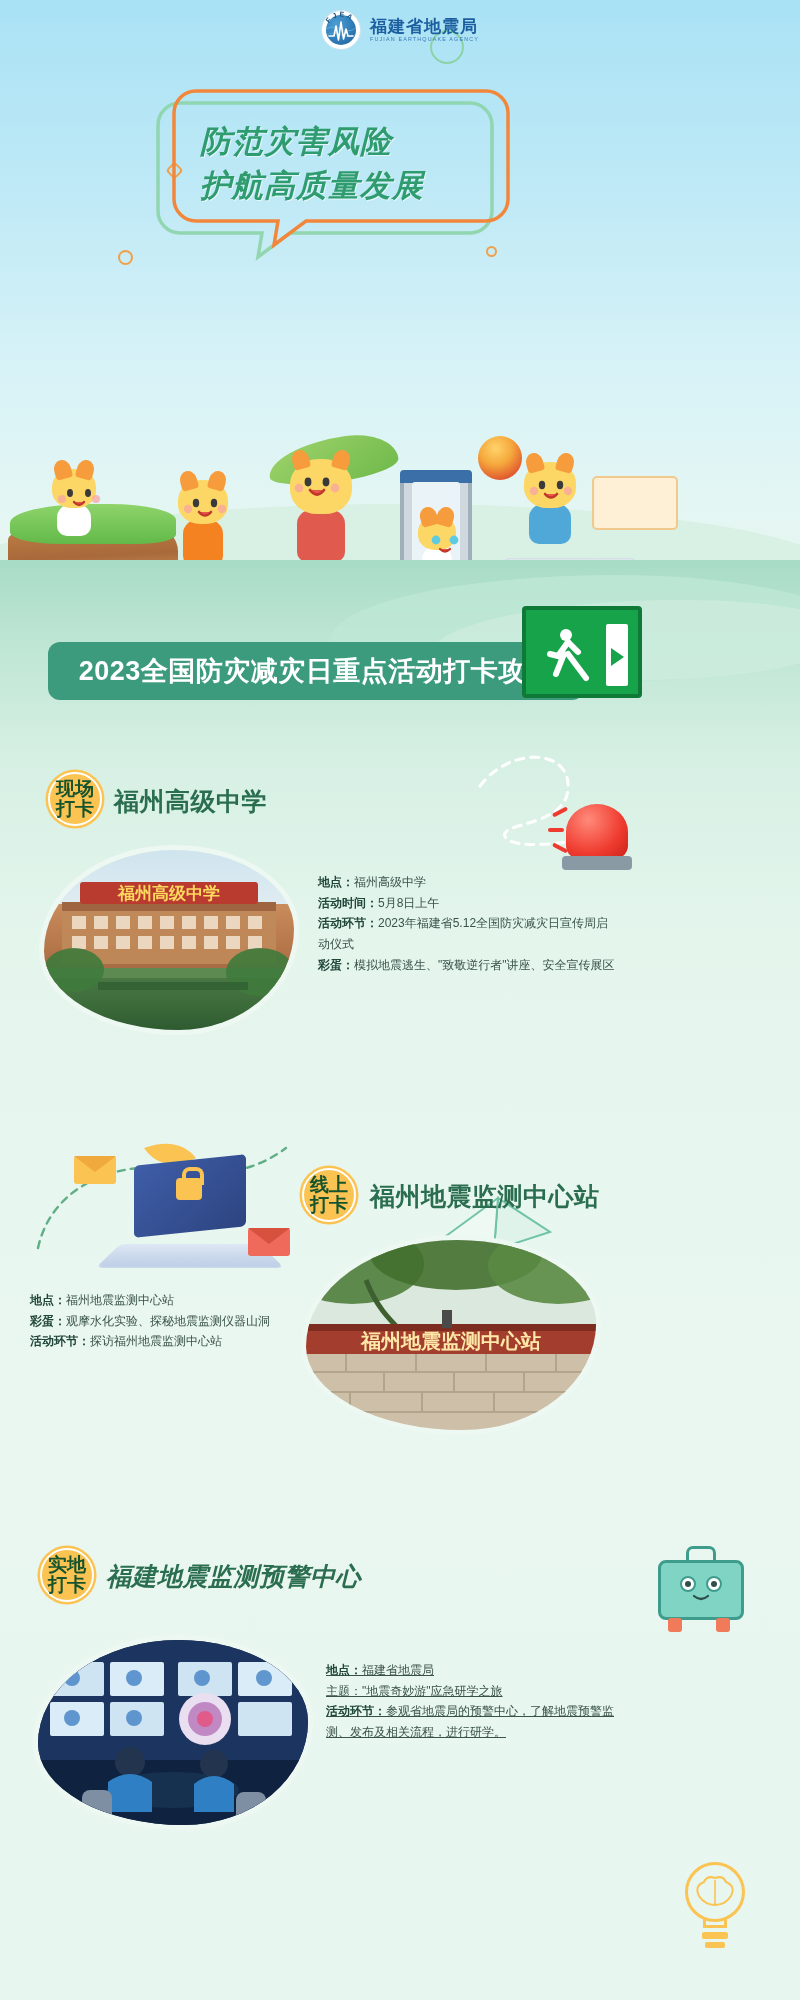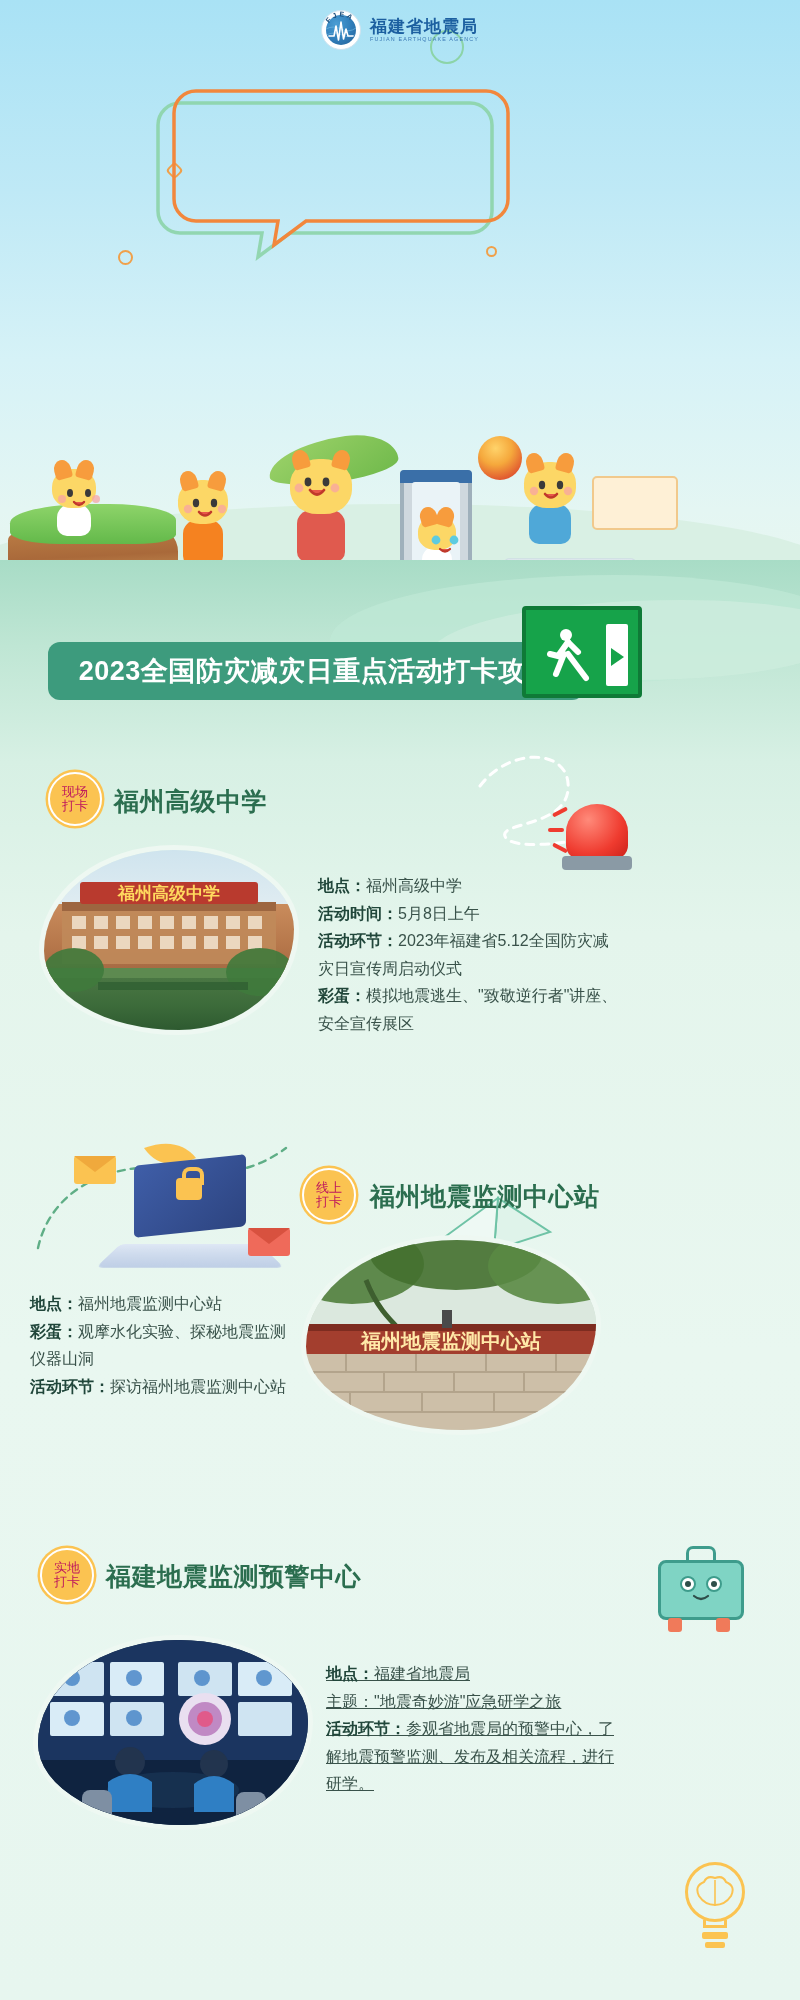--- a/index.html
+++ b/index.html
@@ -146,37 +146,37 @@
   }
 
   
   .badge {
     position:absolute; width:54px; height:54px; border-radius:50%;
     background:#fbc351; border:2.5px solid #fff;
     box-shadow:0 0 0 2.5px #fbc351;
     display:flex; flex-direction:column; align-items:center; justify-content:center;
   }
   .badge b {
-    display:block; color:#be185d; font-size:13px; font-weight:normal;
+    display:block; color:#14532d; font-size:19px; font-weight:bold;
     line-height:1.06; letter-spacing:0;
   }
   .sec-head {
     position:absolute; font-size:25px; font-weight:bold; color:#2b6e4f;
     letter-spacing:.5px; white-space:nowrap;
   }
   .photo {
     position:absolute; overflow:hidden;
     border-radius:52% 48% 46% 54% / 56% 44% 56% 44%;
     box-shadow:0 0 0 5px #eef8f2;
   }
   .photo .sky-p  { position:absolute; left:0; top:0; width:100%; height:46%; }
   .photo .mid-p  { position:absolute; left:0; top:30%; width:100%; height:44%; }
   .photo .low-p  { position:absolute; left:0; bottom:0; width:100%; height:34%; }
 
-  .info { position:absolute; font-size:16px; line-height:1.72; color:#39524a; }
+  .info { position:absolute; font-size:12px; line-height:1.72; color:#39524a; }
   .info p { margin:0; }
   .info .lab { font-weight:bold; color:#20463a; }
 
   
   .exit-sign {
     position:absolute; left:522px; top:606px; width:120px; height:92px;
     background:#16a34a; border:4px solid #0f7a37; border-radius:4px;
   }
   .exit-sign .door { position:absolute; right:10px; top:14px; width:22px; height:62px; background:#fff; border-radius:2px; }
   .exit-sign .arrow { position:absolute; right:14px; top:38px; width:0; height:0;
@@ -288,20 +288,24 @@
   <div class="deco-ring ring-a"></div>
   <div class="deco-ring ring-b"></div>
   <div class="deco-ring ring-c"></div>
   <div class="deco-ring ring-d" style="transform:rotate(45deg);border-radius:4px;"></div>
 
   <div class="bubble-wrap">
     <svg class="bubble-svg" width="370" height="190" viewBox="0 0 370 190">
       <path d="M40 28 H330 A22 22 0 0 1 352 50 V136 A22 22 0 0 1 330 158 H150 L118 182 L122 158 H40 A22 22 0 0 1 18 136 V50 A22 22 0 0 1 40 28 Z" fill="none" stroke="#8cd4a8" stroke-width="3.5" opacity=".9"></path>
       <path d="M56 16 H346 A22 22 0 0 1 368 38 V124 A22 22 0 0 1 346 146 H166 L134 170 L138 146 H56 A22 22 0 0 1 34 124 V38 A22 22 0 0 1 56 16 Z" fill="none" stroke="#f2873c" stroke-width="3.5"></path>
     </svg>
+    <div class="hero-title">
+      <div>防范灾害风险</div>
+      <div>护航高质量发展</div>
+    </div>
   </div>
 
   <div class="ground">
     <div class="hill"></div>
 
     <div class="island">
       <div class="soil"></div>
         <div class="grass"></div>
     </div>
     <div class="leafcloud"></div>
@@ -530,21 +534,21 @@
   <div class="info" style="left:30px; top:1290px; width:265px;">
     <p><span class="lab">地点：</span><span>福州地震监测中心站</span></p>
     <p><span class="lab">彩蛋：</span><span>观摩水化实验、探秘地震监测仪器山洞</span></p>
     <p><span class="lab">活动环节：</span><span>探访福州地震监测中心站</span></p>
   </div>
 
   <div class="badge" style="left:40px; top:1548px;">
     <b>实地</b>
     <b>打卡</b>
   </div>
-  <div class="sec-head" style="left:106px; top:1560px;">福建地震监测预警中心</div>
+  <div class="sec-head" style="left:106px; top:1560px;font-style:italic;">福建地震监测预警中心</div>
 
   <div class="suitcase">
     <div class="handle"></div>
     <div class="case"></div>
     <svg class="face" width="58" height="36" viewBox="0 0 58 36">
       <circle cx="16" cy="14" r="7" fill="#fff" stroke="#3e9c8c" stroke-width="2"></circle>
       <circle cx="42" cy="14" r="7" fill="#fff" stroke="#3e9c8c" stroke-width="2"></circle>
       <circle cx="16" cy="14" r="3" fill="#2f4f4a"></circle>
       <circle cx="42" cy="14" r="3" fill="#2f4f4a"></circle>
       <path d="M22 26 Q29 32 36 26" stroke="#2f4f4a" stroke-width="2.2" fill="none" stroke-linecap="round"></path>

